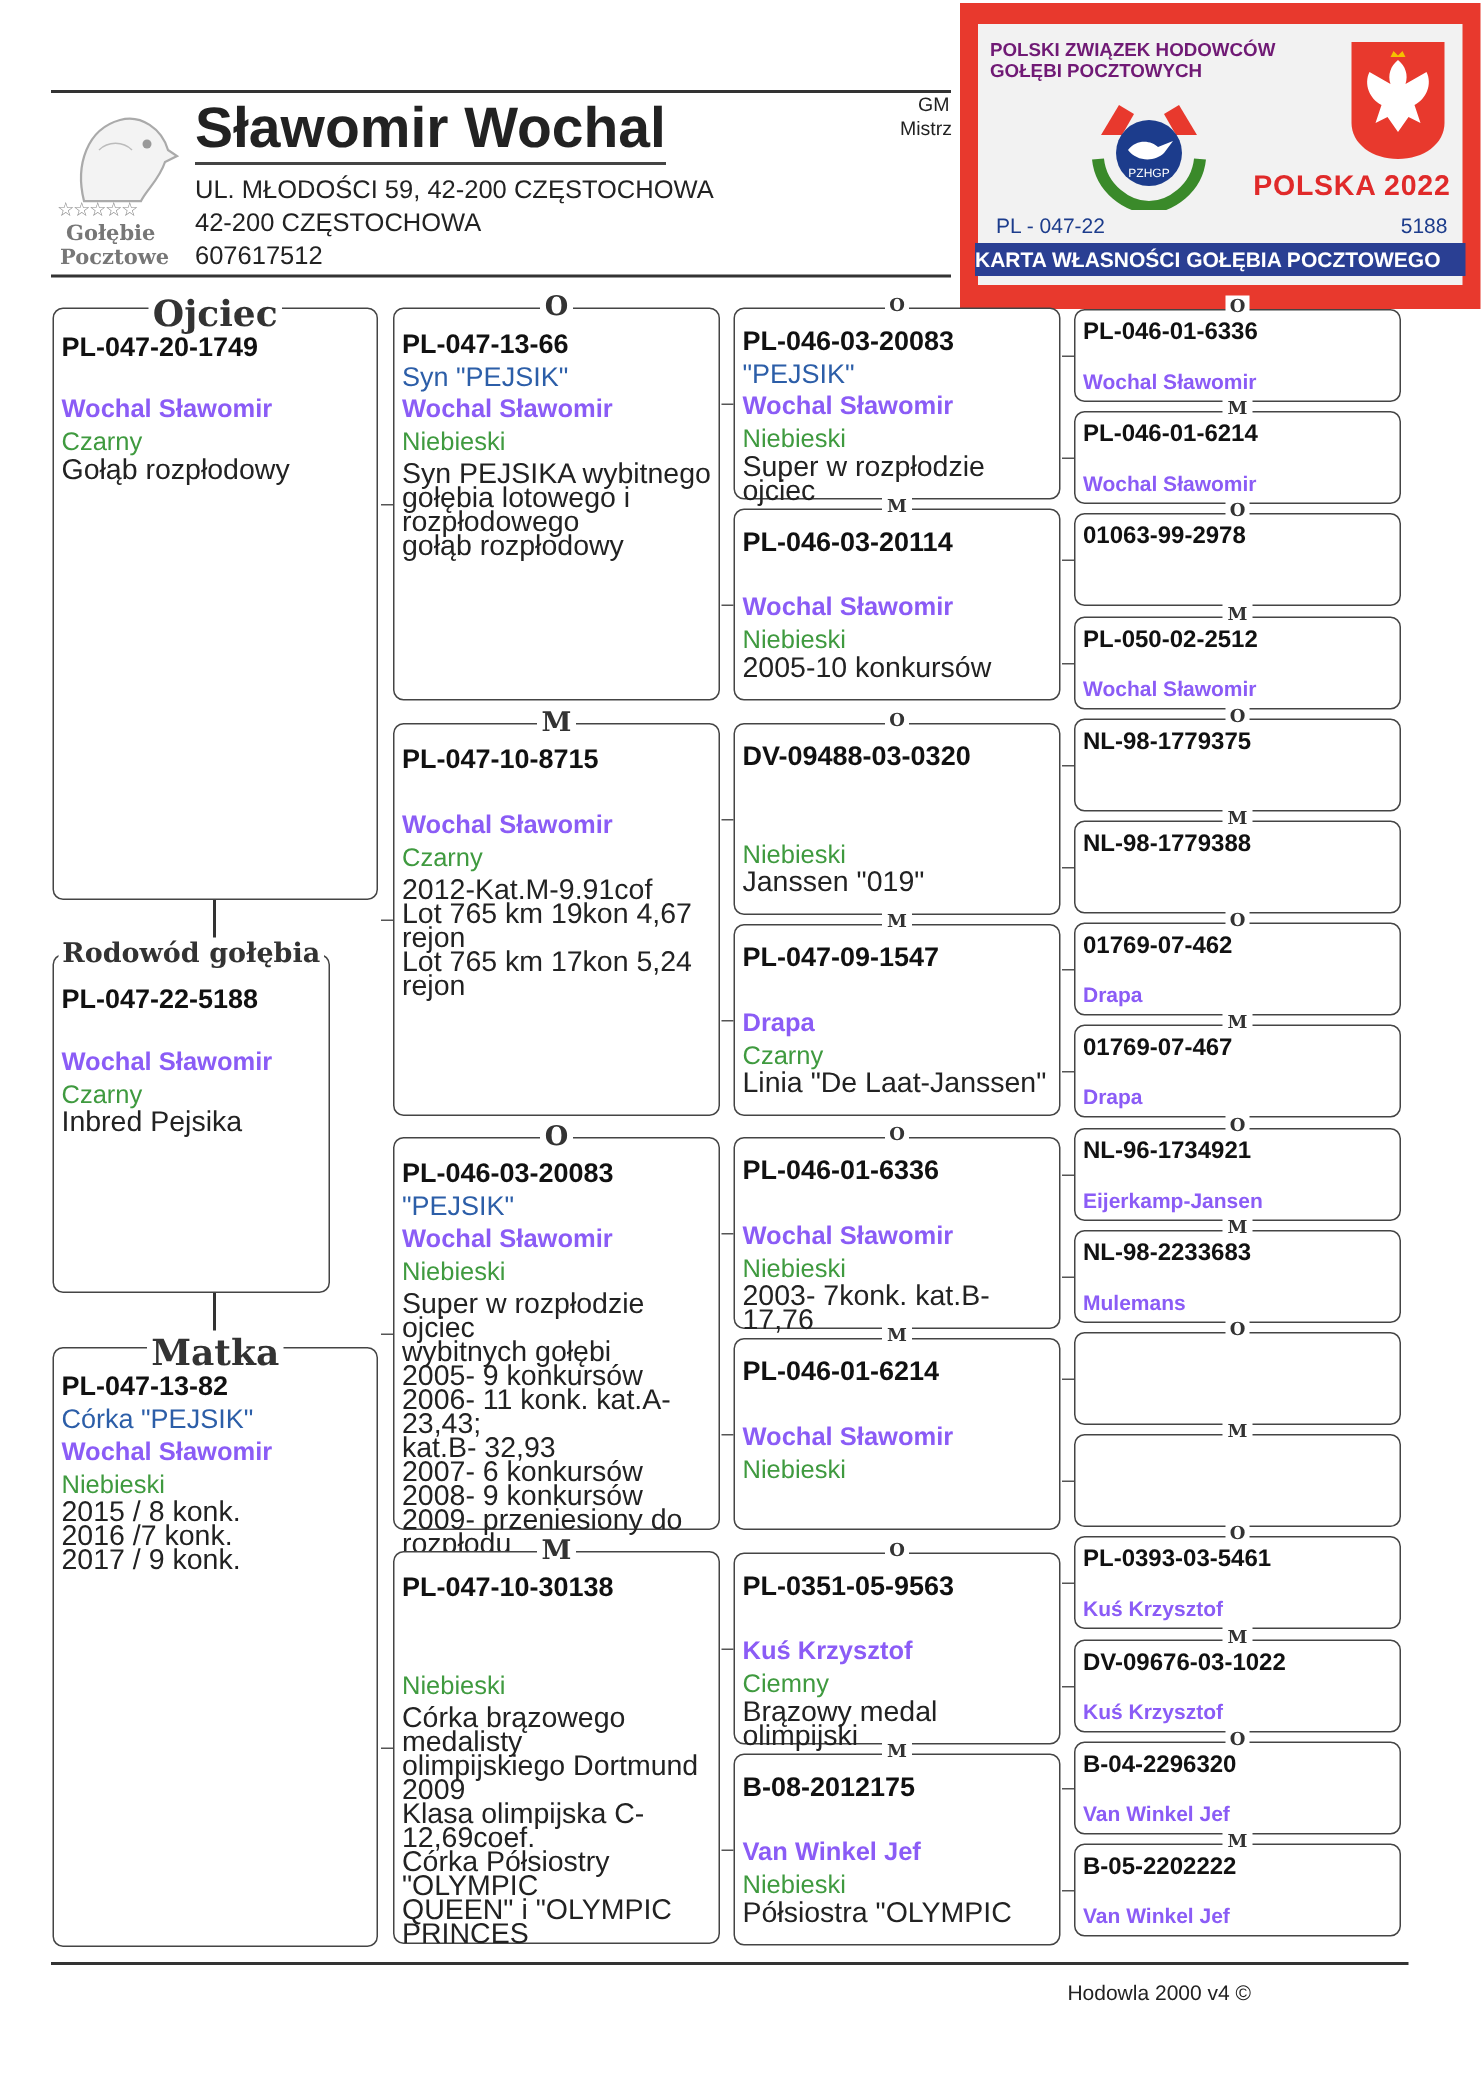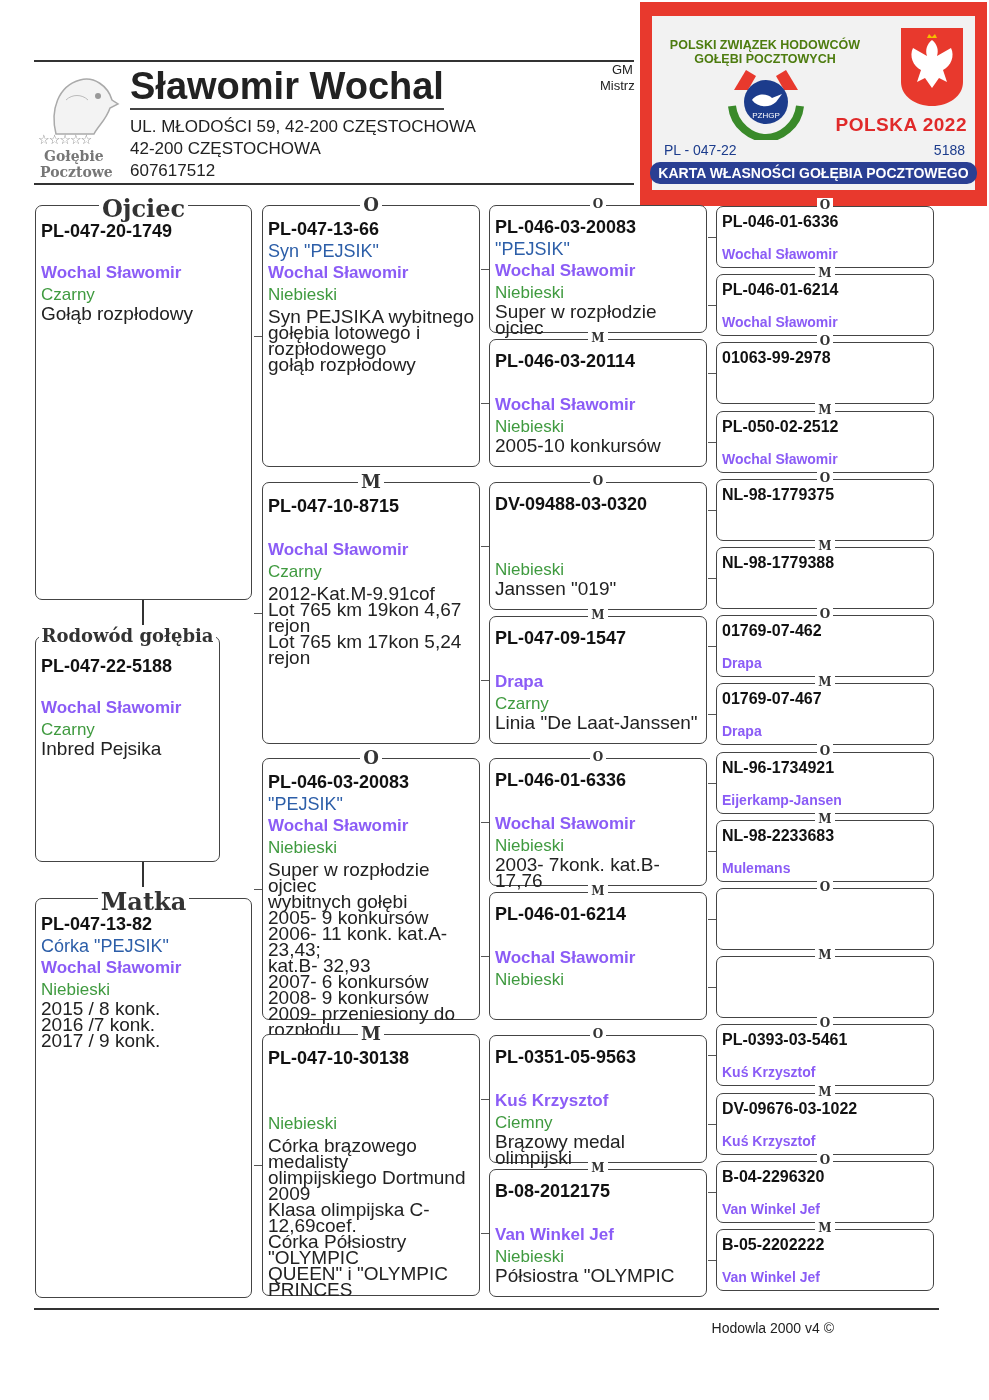--- a/index.html
+++ b/index.html
@@ -23,25 +23,25 @@
   .ring{font-weight:bold;font-size:18px;color:#111;line-height:22px;}
   .ring.sm{font-size:16px;font-weight:normal;color:#111;font-weight:600;}
   .nick{font-size:18px;color:#2c5ea8;line-height:22px;}
   .breeder{font-weight:bold;font-size:17px;color:#8b5cf6;line-height:22px;}
   .breeder.sm{font-size:14px;}
   .color{font-size:17px;color:#3f9a3f;line-height:22px;}
   .note{font-size:19px;color:#222;line-height:16px;white-space:pre-line;}
   
   .card{left:640px;top:2px;width:347px;height:204px;background:#e8392d;}
   .card-inner{position:absolute;left:12px;top:14px;right:12px;bottom:16px;background:#f2f2f2;}
-  .card-org{position:absolute;left:8px;top:10px;width:210px;text-align:center;font-size:12.5px;font-weight:bold;color:#4d7c0f;line-height:14px;margin-top:12px;}
+  .card-org{position:absolute;left:8px;top:10px;width:210px;text-align:left;font-size:12.5px;font-weight:bold;color:#701a75;line-height:14px;}
   .card-ring{position:absolute;left:12px;top:126px;font-size:14px;color:#1c3c8c;}
   .card-num{position:absolute;right:10px;top:126px;font-size:14px;color:#1c3c8c;}
   .card-year{position:absolute;right:8px;top:98px;font-size:19px;font-weight:bold;color:#e02a2a;letter-spacing:0.5px;}
-  .card-band{position:absolute;left:-2px;right:-2px;top:146px;height:22px;background:#2a3f93;color:#fff;font-size:14px;font-weight:bold;text-align:center;line-height:22px;border-radius:10px;}
+  .card-band{position:absolute;left:-2px;right:-2px;top:146px;height:22px;background:#2a3f93;color:#fff;font-size:14px;font-weight:bold;text-align:left;line-height:22px;}
   .footer{right:155px;top:1320px;font-size:14px;color:#222;}
 </style>
 </head>
 <body>
 
 <div class="hline" style="left:34px;top:60px;width:600px;"></div>
 <div class="hline" style="left:34px;top:183px;width:600px;"></div>
 
 <div class="abs logo">
   <svg width="84" height="70" viewBox="0 0 84 70">

